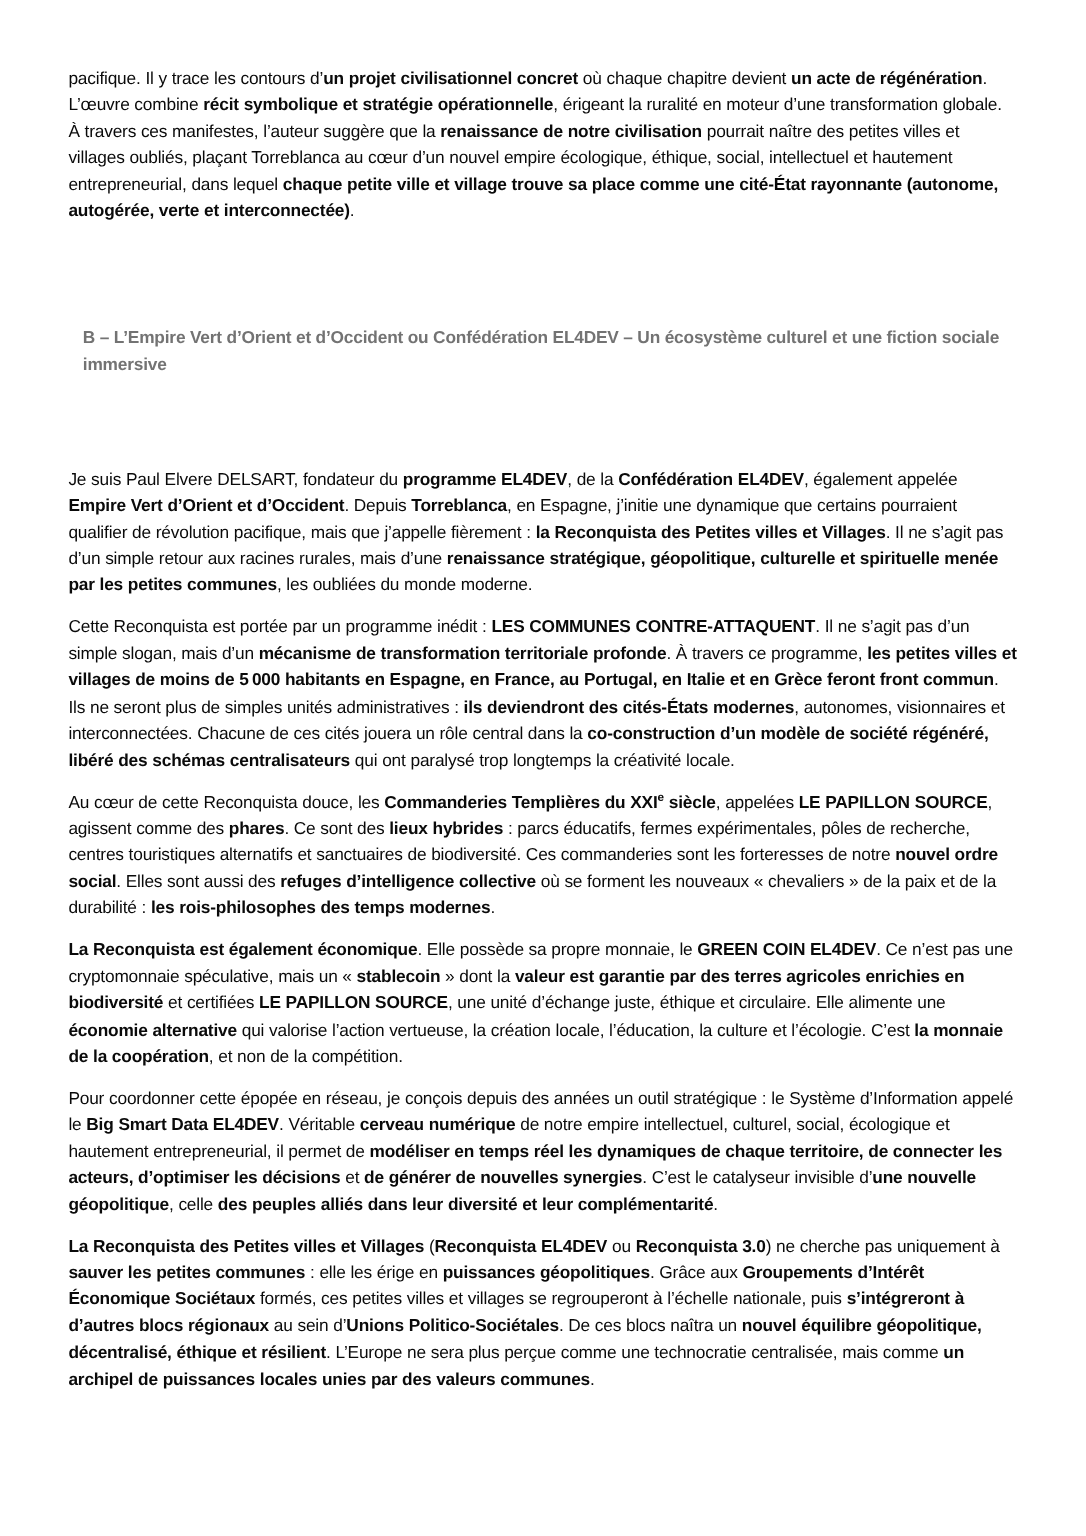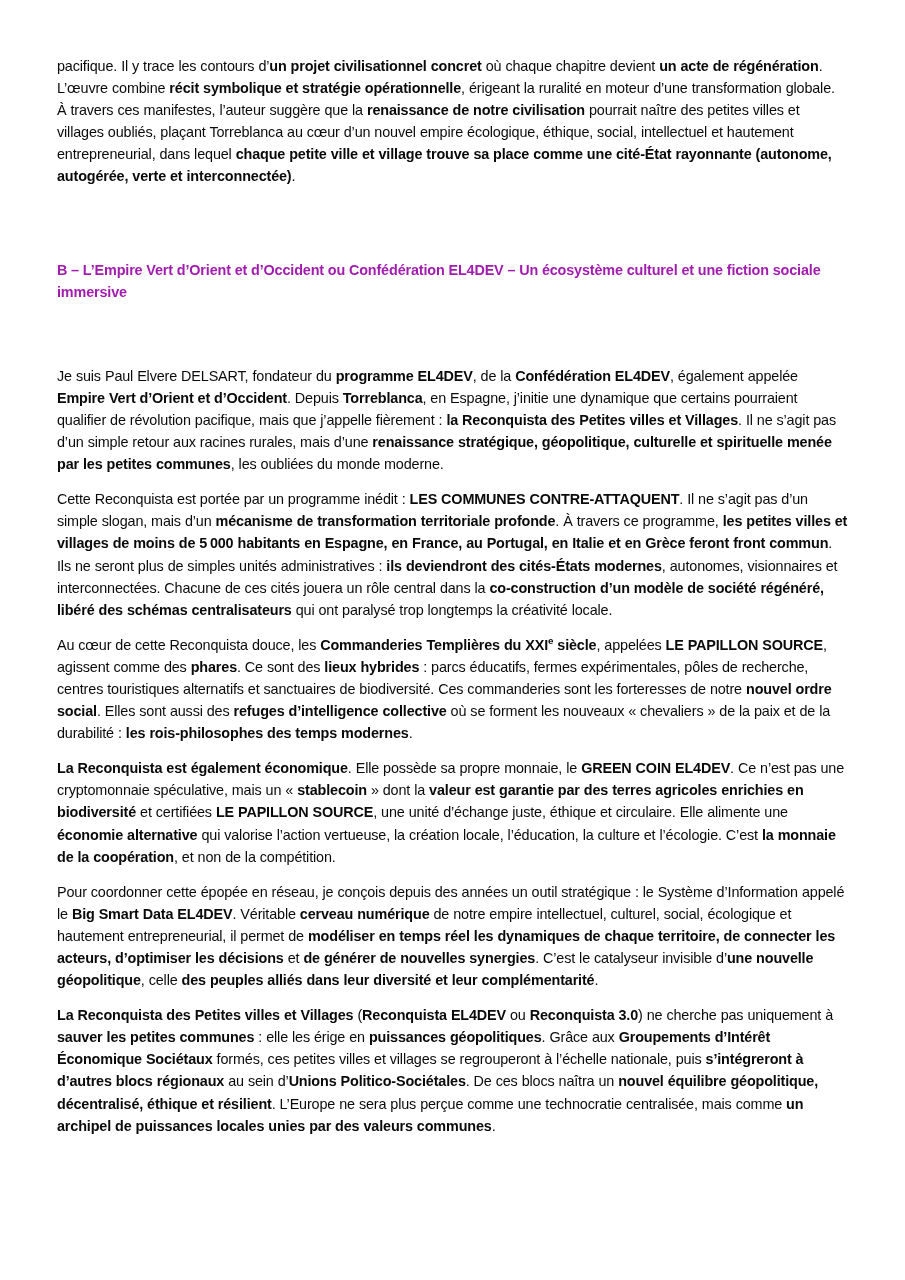--- a/index.html
+++ b/index.html
@@ -46,26 +46,26 @@
     vertical-align: super;
     line-height: 0;
   }
   .spacer-before-heading {
     height: 58px;
   }
   .spacer-after-heading {
     height: 62px;
   }
   h2.section-heading {
-    margin: 0;
+    margin: 12px;
     font-size: 14.4px;
     line-height: 22.1px;
     font-weight: bold;
     letter-spacing: -0.01em;
-    color: #a21caf;
+    color: #737373;
   }
 </style>
 </head>
 <body>
 
 <div class="page">
   <div class="doc-body">
 
     <p class="para">pacifique. Il y trace les contours d’<b>un projet civilisationnel concret</b> où chaque chapitre devient <b>un acte de régénération</b>. L’œuvre combine <b>récit symbolique et stratégie opérationnelle</b>, érigeant la ruralité en moteur d’une transformation globale. À travers ces manifestes, l’auteur suggère que la <b>renaissance de notre civilisation</b> pourrait naître des petites villes et villages oubliés, plaçant Torreblanca au cœur d’un nouvel empire écologique, éthique, social, intellectuel et hautement entrepreneurial, dans lequel <b>chaque petite ville et village trouve sa place comme une cité-État rayonnante (autonome, autogérée, verte et interconnectée)</b>.</p>
 

